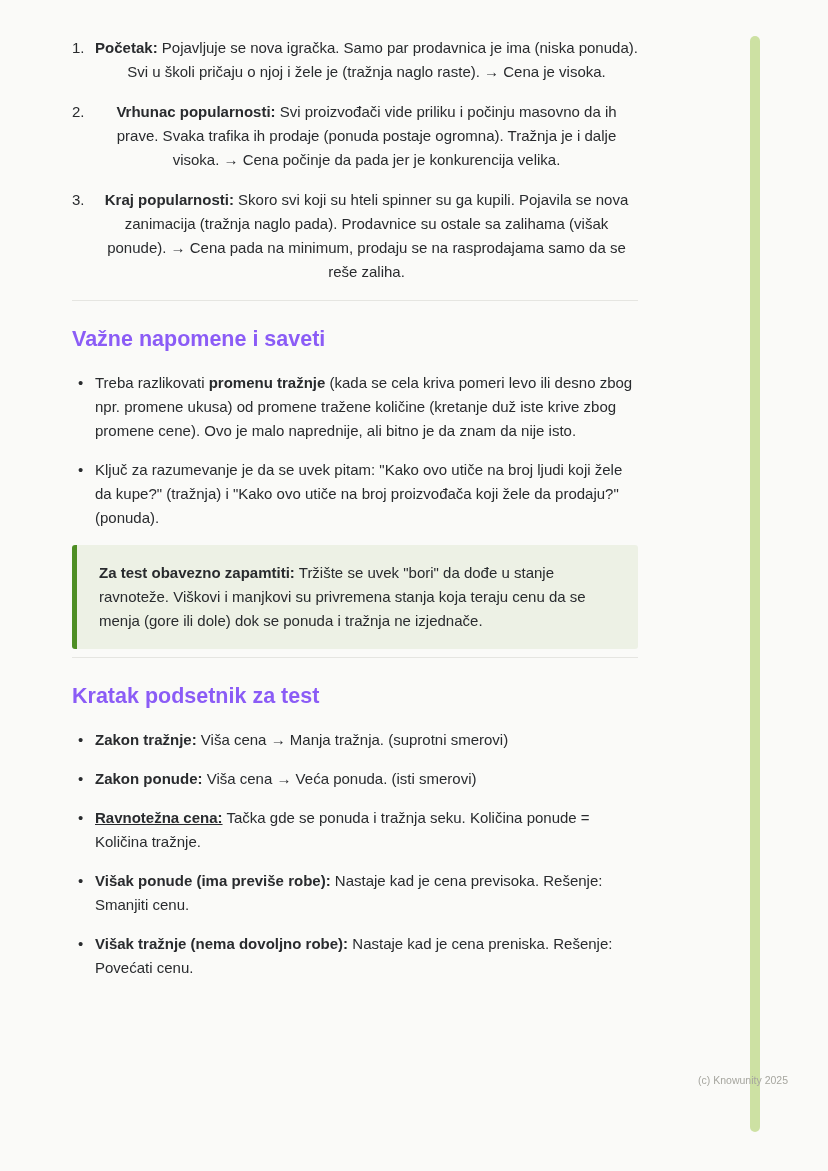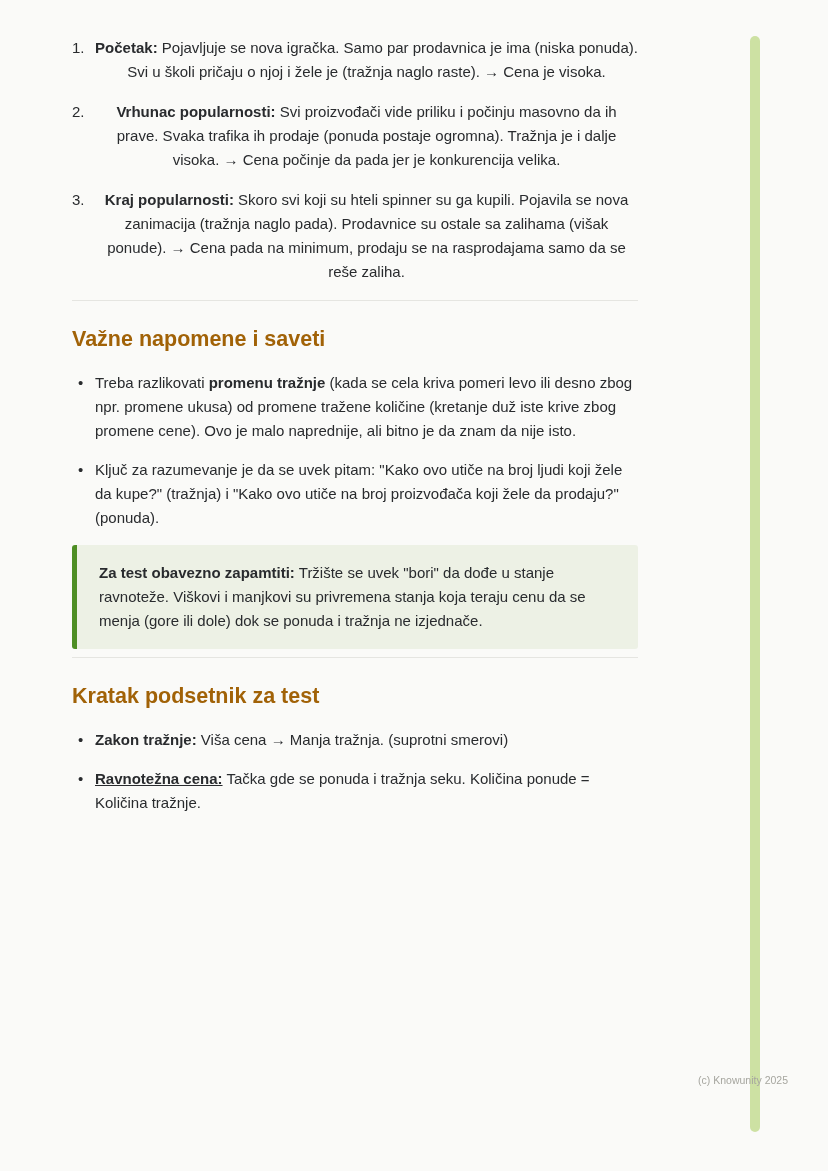--- a/index.html
+++ b/index.html
@@ -49,21 +49,21 @@
   .divider {
     border: 0;
     border-top: 1px solid #e5e5e1;
     margin: 8px 0 24px 0;
   }
 
   h2.section-heading {
     font-size: 21.5px;
     line-height: 28px;
     font-weight: 700;
-    color: #a16207;
+    color: #8b5cf6;
     margin: 0 0 18px 0;
   }
 
   .callout {
     background: #edf1e5;
     border-left: 5px solid #4e8e24;
     border-radius: 3px;
     padding: 16px 22px;
     margin: 8px 0 1px 0;
   }
@@ -125,21 +125,24 @@
     <div class="callout">
       <p class="body-text"><span style="font-weight: 700;">Za test obavezno zapamtiti:</span><span> Tržište se uvek "bori" da dođe u stanje ravnoteže. Viškovi i manjkovi su privremena stanja koja teraju cenu da se menja (gore ili dole) dok se ponuda i tražnja ne izjednače.</span></p>
     </div>
 
     <hr class="divider">
 
     <h2 class="section-heading">Kratak podsetnik za test</h2>
 
     <div class="blist body-text">
       <div class="bullet"><span style="font-weight: 700;">Zakon tražnje:</span><span> Viša cena → Manja tražnja. (suprotni smerovi)</span></div>
+      <div class="bullet"><span style="font-weight: 700;">Zakon ponude:</span><span> Viša cena → Veća ponuda. (isti smerovi)</span></div>
       <div class="bullet"><span style="font-weight: 700; text-decoration: underline;">Ravnotežna cena:</span><span> Tačka gde se ponuda i tražnja seku. Količina ponude = Količina tražnje.</span></div>
+      <div class="bullet"><span style="font-weight: 700;">Višak ponude (ima previše robe):</span><span> Nastaje kad je cena previsoka. Rešenje: Smanjiti cenu.</span></div>
+      <div class="bullet"><span style="font-weight: 700;">Višak tražnje (nema dovoljno robe):</span><span> Nastaje kad je cena preniska. Rešenje: Povećati cenu.</span></div>
     </div>
 
   </div>
 
   <div class="edge-strip"></div>
 
   <div class="watermark">(c) Knowunity 2025</div>
 
 </div>
 

